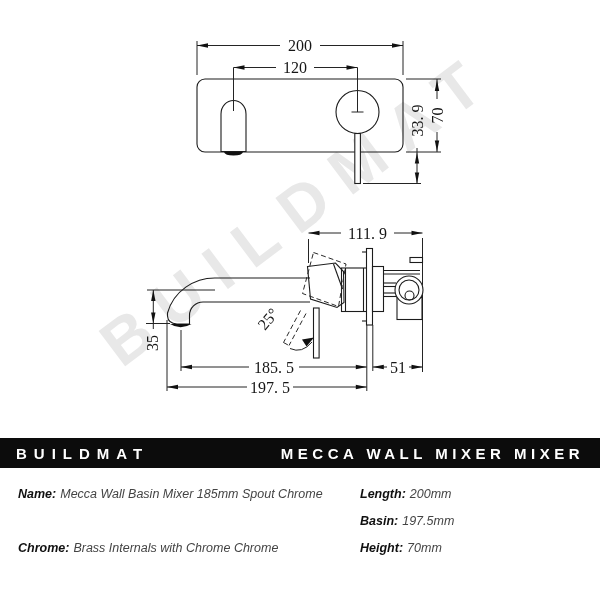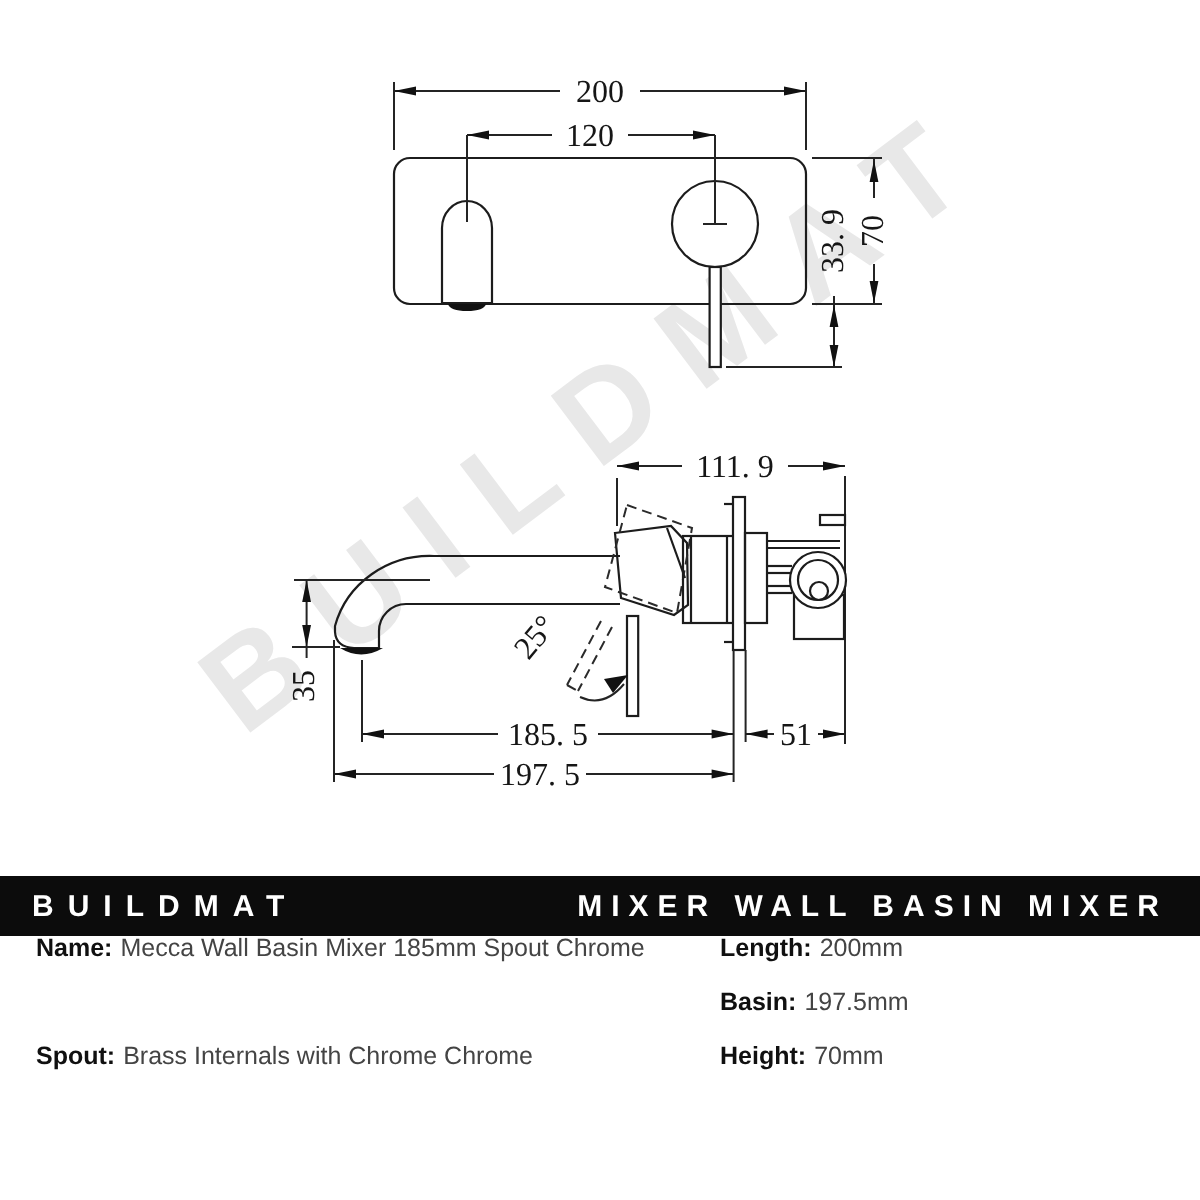--- a/index.html
+++ b/index.html
@@ -12,21 +12,21 @@
   svg .ln{stroke:#1c1c1c;stroke-width:1.1;fill:none;}
   svg .dln{stroke:#242424;stroke-width:1;fill:none;}
   svg .dsh{stroke:#2a2a2a;stroke-width:1;fill:none;stroke-dasharray:5 3;}
   svg .ah{fill:#111;stroke:none;}
   svg .wfill{fill:#ffffff;}
   .banner{position:absolute;left:0;top:438px;width:600px;height:30px;background:#0c0c0c;
           display:flex;align-items:center;justify-content:space-between;
           padding:0 16px;box-sizing:border-box;}
   .banner .brand{color:#fff;font-weight:bold;font-size:15px;letter-spacing:7px;white-space:nowrap;}
   .banner .product{color:#fff;font-weight:bold;font-size:15px;letter-spacing:4.5px;white-space:nowrap;}
-  .specs{position:absolute;left:0;top:448px;width:600px;height:132px;}
+  .specs{position:absolute;left:0;top:468px;width:600px;height:132px;font-style:italic;}
   .spec-row{position:absolute;font-size:12.5px;color:#444;white-space:nowrap;}
   .spec-row b{color:#101010;font-weight:bold;margin-right:4px;}
   .col-l{left:18px;}
   .col-r{left:328px;padding-left:32px;}
   .r0{top:19px;} .r1{top:46px;} .r2{top:73px;}
 </style>
 </head>
 <body>
 
 <div class="stage">
@@ -153,29 +153,29 @@
       <line class="dln" x1="167" y1="387" x2="247" y2="387"></line>
       <line class="dln" x1="293" y1="387" x2="366.8" y2="387"></line>
       <polygon class="ah" points="167,387 178,384.8 178,389.2"></polygon>
       <polygon class="ah" points="366.8,387 355.8,384.8 355.8,389.2"></polygon>
       <text class="dim" x="270" y="392.5" text-anchor="middle">197. 5</text>
     </g>
   </svg>
 
   <div class="banner">
     <span class="brand">BUILDMAT</span>
-    <span class="product">MIXER WALL BASIN MIXER</span>
+    <span class="product">MECCA WALL MIXER MIXER</span>
   </div>
 
   <div class="specs">
     <div class="spec-row col-l r0">
       <b>Name:</b><span>Mecca Wall Basin Mixer 185mm Spout Chrome</span>
     </div>
     <div class="spec-row col-l r2">
-      <b>Spout:</b><span>Brass Internals with Chrome Chrome</span>
+      <b>Chrome:</b><span>Brass Internals with Chrome Chrome</span>
     </div>
     <div class="spec-row col-r r0">
       <b>Length:</b><span>200mm</span>
     </div>
     <div class="spec-row col-r r1">
       <b>Basin:</b><span>197.5mm</span>
     </div>
     <div class="spec-row col-r r2">
       <b>Height:</b><span>70mm</span>
     </div>

